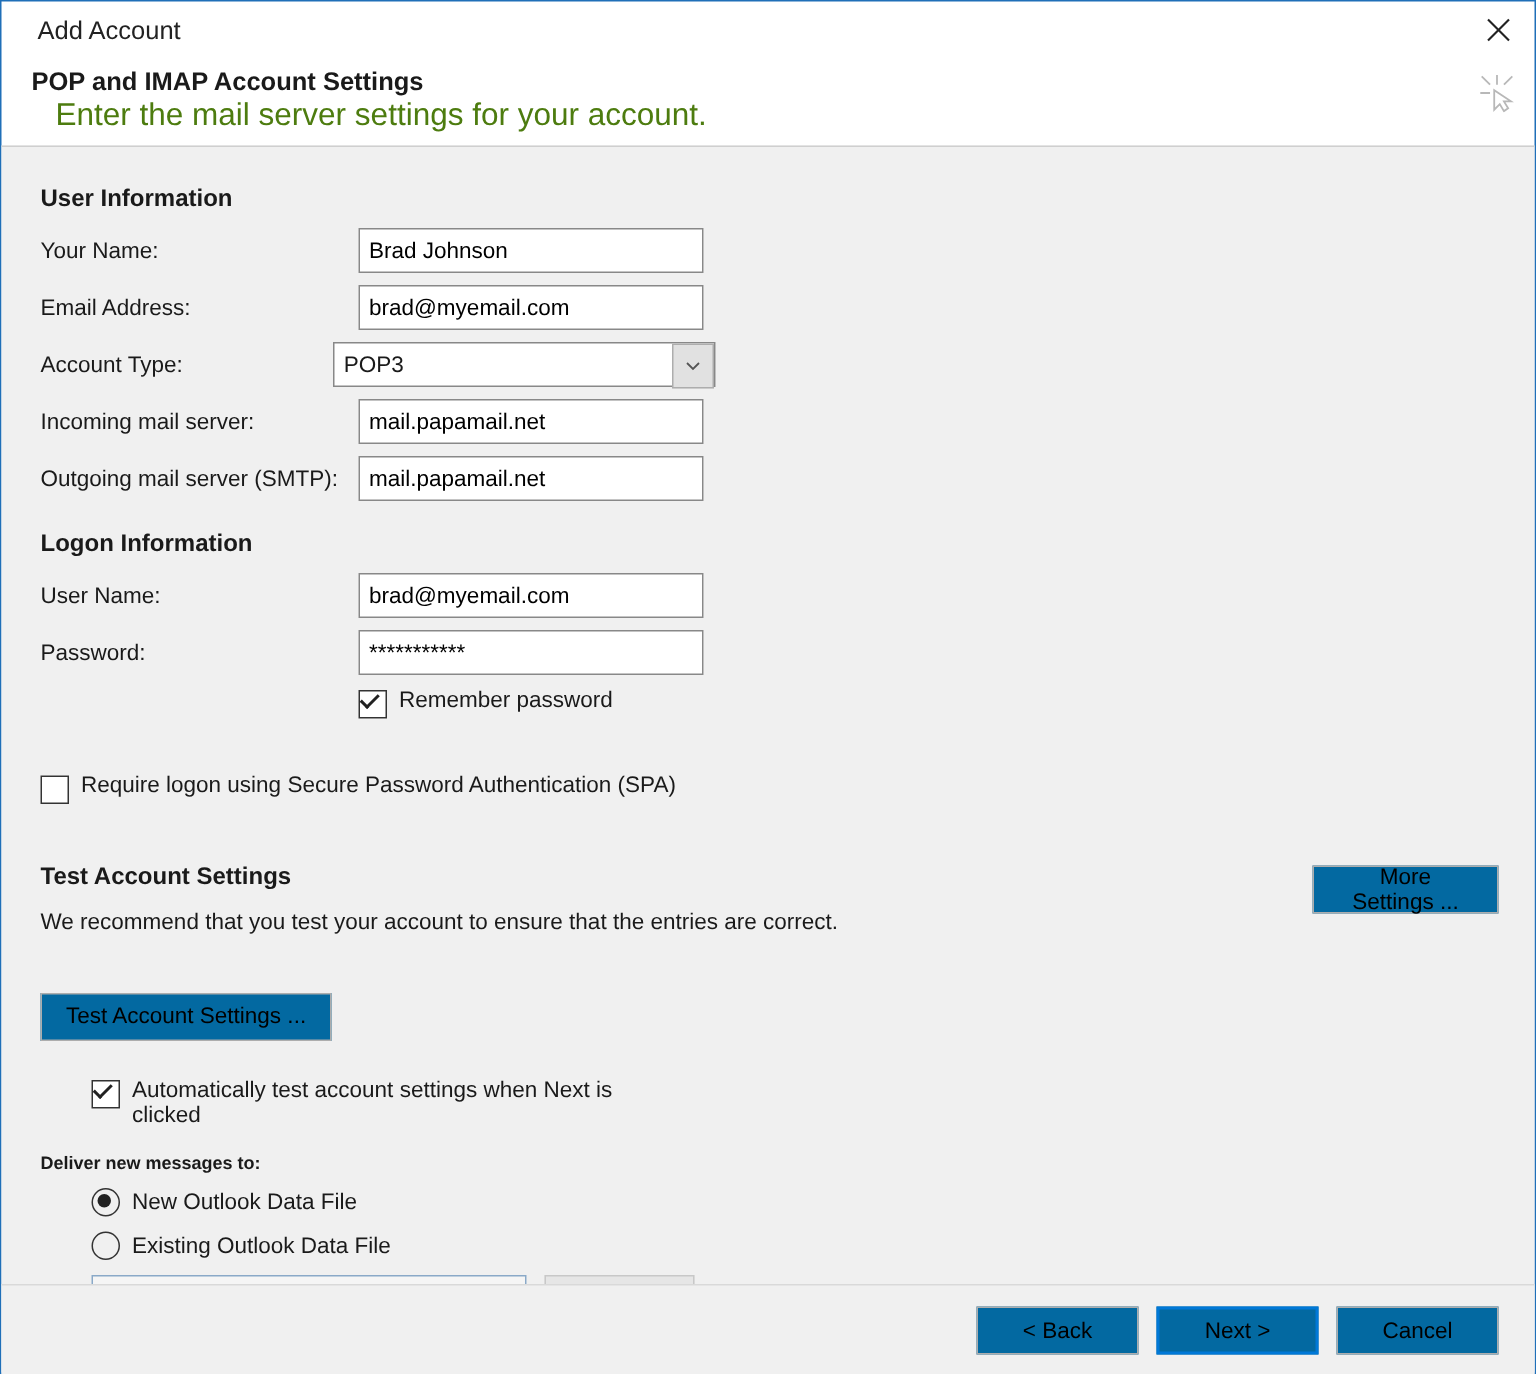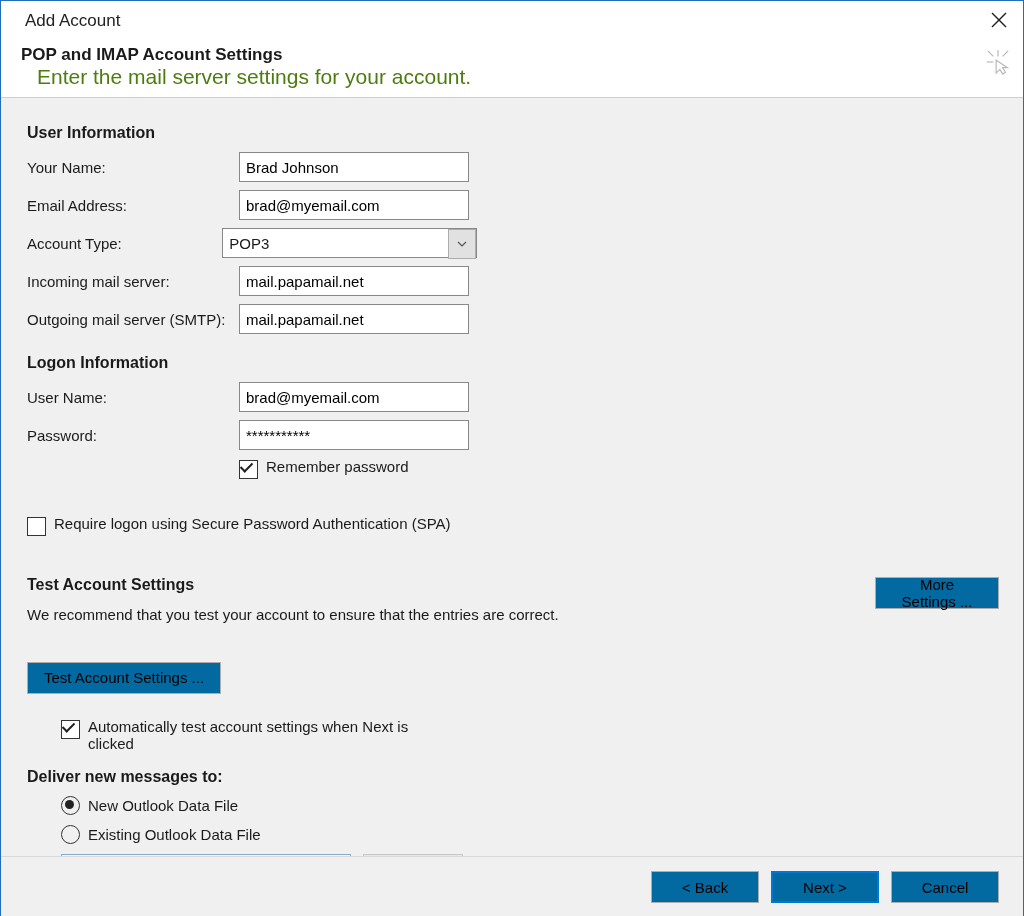--- a/index.html
+++ b/index.html
@@ -187,21 +187,21 @@
     color: #8d8d8d;
     background: #e6e6e6;
     border-color: #c8c8c8;
     cursor: default;
   }
   .auto-test-row {
     margin: 24px 0 14px 34px;
   }
   .deliver-heading {
     font-weight: 700;
-    font-size: 16px;
+    font-size: 12px;
     margin: 16px 0 10px 0;
   }
   .radio-row {
     display: flex;
     align-items: center;
     gap: 8px;
     margin: 0 0 10px 34px;
     font-size: 15px;
   }
   .radio {

